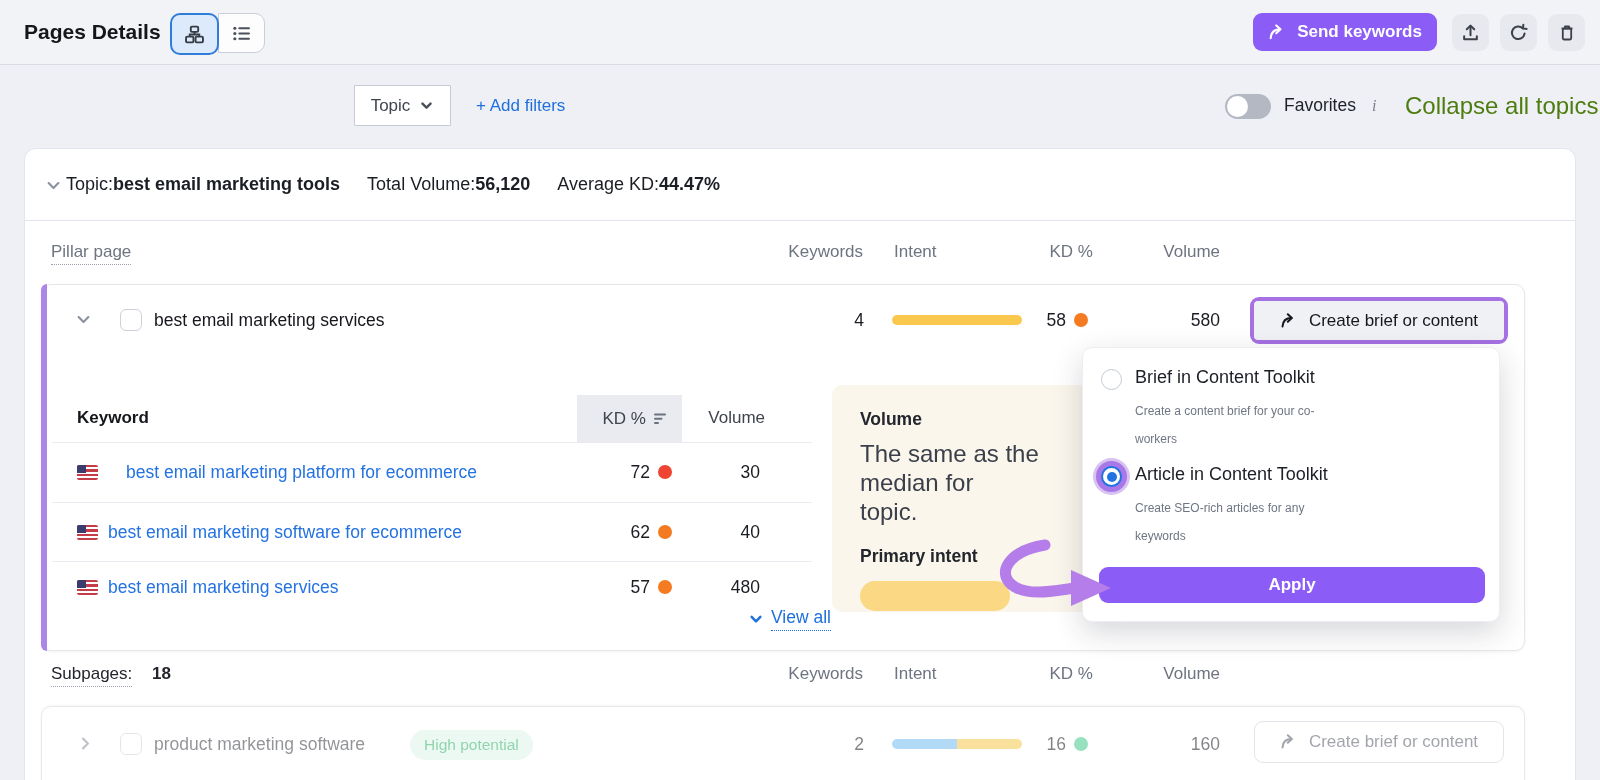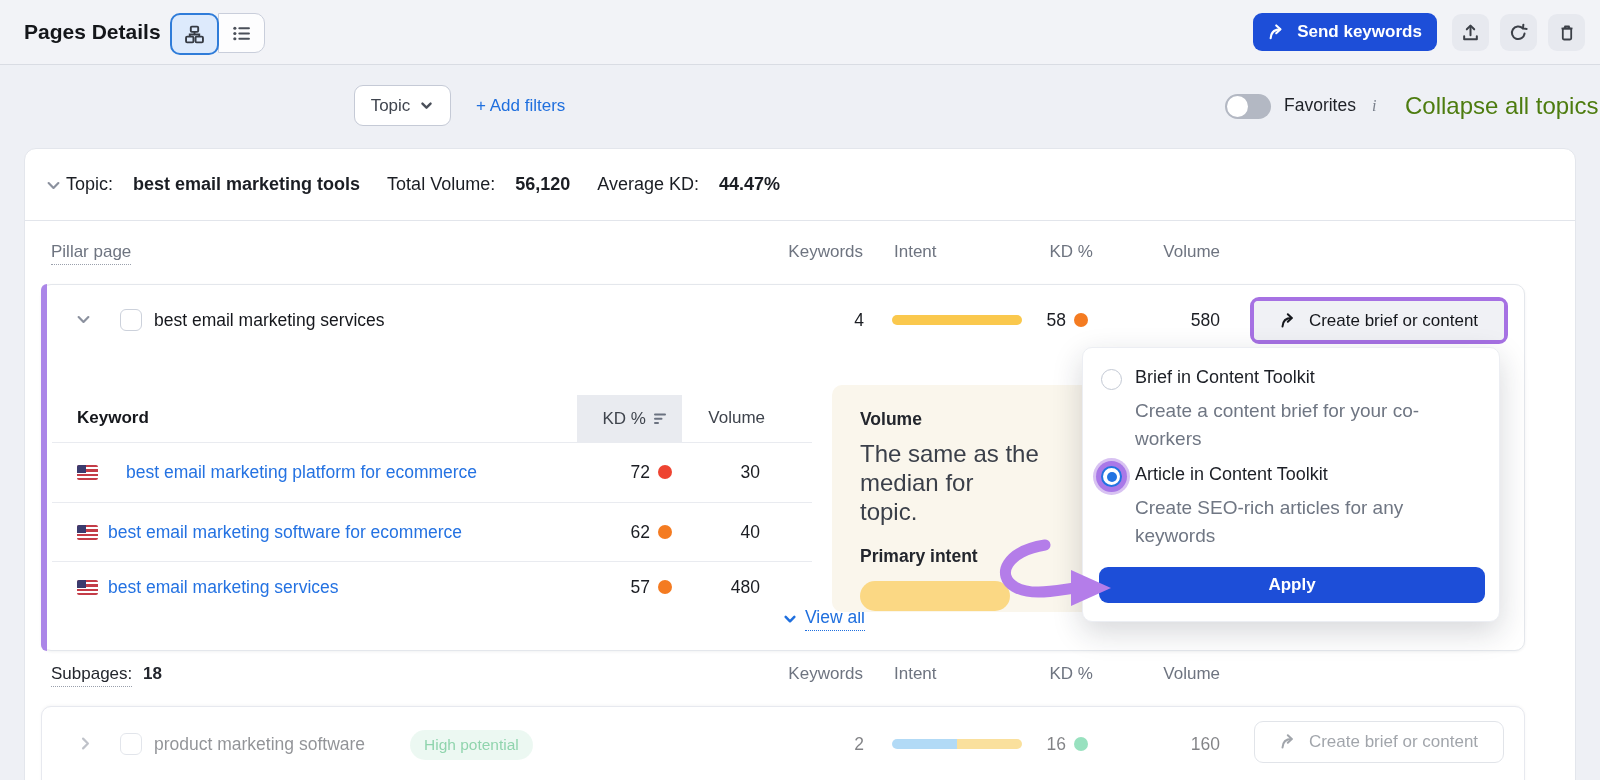--- a/index.html
+++ b/index.html
@@ -10,52 +10,52 @@
 
   
   .topbar{position:absolute;left:0;top:0;width:1600px;height:64px;background:#f2f3f7;border-bottom:1px solid #d9dce3}
   .page-title{position:absolute;left:24px;top:0;line-height:64px;font-size:21px;font-weight:700;color:#14161a}
   .seg{position:absolute;left:170px;top:13px;display:flex}
   .seg-btn{width:45px;height:38px;display:flex;align-items:center;justify-content:center;background:#fdfdfe;border:1px solid #c9cedb;color:#4a4f59}
   .seg-btn.first{border-radius:10px 0 0 10px}
   .seg-btn.last{border-radius:0 10px 10px 0;margin-left:-1px}
   .seg-btn.selected{background:#ddeafc;border:2px solid #2f7cd9;border-radius:10px;z-index:1;color:#363b44}
   .topic-count{position:absolute;left:268px;top:0;line-height:64px;font-size:17px;color:#596070}
-  .btn-primary{display:flex;align-items:center;justify-content:center;gap:10px;background:#1d4ed8;color:#fff;
+  .btn-primary{display:flex;align-items:center;justify-content:center;gap:10px;background:#8b5cf6;color:#fff;
                border-radius:9px;font-size:17px;font-weight:600;cursor:pointer}
   .send-btn{position:absolute;left:1253px;top:13px;width:184px;height:38px}
   .icon-btn{position:absolute;top:14px;width:37px;height:37px;border-radius:9px;background:#e7e9ef;color:#3c4048;
             display:flex;align-items:center;justify-content:center;cursor:pointer}
 
   
   .search-wrap{position:absolute;left:24px;top:85px;width:318px;height:41px;background:#fff;border:1px solid #c5cad6;
                border-radius:9px;display:flex;box-sizing:border-box}
   .search-input{flex:1;border:none;outline:none;background:transparent;padding:0 12px;font-size:17px;
                 font-family:"Liberation Sans",sans-serif;color:#23262d}
   .search-input::placeholder{color:#8a8f9c}
   .search-seg{width:45px;border-left:1px solid #c5cad6;display:flex;align-items:center;justify-content:center;color:#3c4048;cursor:pointer}
   .topic-select{position:absolute;left:354px;top:85px;width:97px;height:41px;background:#fff;border:1px solid #c5cad6;
-                border-radius:9px;box-sizing:border-box;display:flex;align-items:center;justify-content:center;gap:9px;
+                border-radius:1px;box-sizing:border-box;display:flex;align-items:center;justify-content:center;gap:9px;
                 font-size:17px;color:#3f444e;cursor:pointer}
   .add-filters{position:absolute;left:476px;top:85px;line-height:41px;font-size:17px;color:#1f6fde;cursor:pointer}
   .toggle{position:absolute;left:1225px;top:94px;width:46px;height:25px;border-radius:13px;background:#b3b8c3;cursor:pointer}
   .toggle::after{content:"";position:absolute;left:2px;top:2px;width:21px;height:21px;border-radius:50%;background:#fff}
   .favorites-label{position:absolute;left:1284px;top:85px;line-height:41px;font-size:17.5px;color:#1d2026}
   .info-i{position:absolute;left:1372px;top:85px;line-height:41px;font-size:16px;color:#7a808c;font-family:"Liberation Serif",serif;font-style:italic}
   .collapse-label{position:absolute;left:1405px;top:85px;line-height:41px;font-size:24px;color:#4d7c0f;cursor:pointer}
 
   
   .main-card{position:absolute;left:24px;top:148px;width:1552px;height:660px;background:#fff;
              border:1px solid #e3e6ec;border-radius:12px;box-sizing:border-box}
   .topic-row{position:absolute;left:0;top:0;width:100%;height:72px;border-bottom:1px solid #e2e5eb;box-sizing:border-box}
   .topic-chevron{position:absolute;left:20px;top:28px;color:#8b919e;cursor:pointer}
   .topic-line{position:absolute;left:41px;top:0;line-height:71px;font-size:18px;color:#1b1e24;white-space:nowrap}
   .topic-line b{font-weight:700}
   .gap{margin-left:27px}
-  .sp{margin-left:20px}
+  .sp{margin-left:0}
 
   .colhead{font-size:17px;color:#6e7480;white-space:nowrap}
   .dotted{border-bottom:1px dotted #9aa0ac;padding-bottom:3px}
   .r{text-align:right}
 
   
   .pillar-card{position:absolute;left:16px;top:135px;width:1484px;height:367px;background:#fff;border:1px solid #e4e7ec;
                border-radius:10px;box-sizing:border-box;box-shadow:0 1px 3px rgba(25,30,45,.06)}
   .purple-strip{position:absolute;left:-1px;top:-1px;width:6px;height:calc(100% + 2px);background:#ab86e8;border-radius:10px 0 0 10px}
   .chev{color:#8b919e;cursor:pointer}
@@ -104,21 +104,21 @@
 
   
   .popup{position:absolute;left:1082px;top:347px;width:418px;height:275px;background:#fff;border:1px solid #eceef3;
          border-radius:10px;box-shadow:0 10px 30px rgba(30,35,50,.18);z-index:10;box-sizing:border-box}
   .radio{width:21px;height:21px;border:1.5px solid #c3c9d4;border-radius:50%;background:#fff;box-sizing:border-box;cursor:pointer}
   .radio.checked{border:2.5px solid #2273e2;position:relative}
   .radio.checked::after{content:"";position:absolute;left:50%;top:50%;width:10px;height:10px;margin:-5px 0 0 -5px;
                         border-radius:50%;background:#2273e2}
   .halo{box-shadow:0 0 0 5px #a978e8,0 0 0 8px #d8c2f2;border-radius:50%}
   .opt-label{font-size:18px;color:#1c1f26;white-space:nowrap}
-  .opt-desc{font-size:19px;color:#6f7683;line-height:28px;width:345px}
+  .opt-desc{font-size:12px;color:#6f7683;line-height:28px;width:345px}
   .apply-btn{position:absolute;left:16px;top:219px;width:386px;height:36px}
 
   .arrow-svg{position:absolute;left:985px;top:535px;z-index:11;pointer-events:none}
 </style>
 </head>
 <body>
 
 <div class="app">
 
   <div class="topbar">
@@ -287,21 +287,21 @@
       <div class="divider" style="top:276px"></div>
 
       <div class="kw-row" style="top:276px;height:52px">
         <div class="flag" style="margin-left:35px"></div>
         <div class="kw-link" style="margin-left:10px">best email marketing services</div>
         <div class="abs num r" style="left:528px;width:80px">57</div>
         <div class="abs dot dot-orange" style="left:616px"></div>
         <div class="abs num r" style="left:618px;width:100px">480</div>
       </div>
 
-      <div class="view-all" style="left:740px;top:322px">
+      <div class="view-all" style="left:706px;top:322px">
         <span>
           <svg viewBox="0 0 14 14" width="16" height="16" fill="none" stroke="currentColor" stroke-width="2.2" stroke-linecap="round" stroke-linejoin="round">
               <path d="M3.2 5.2 7 9l3.8-3.8"></path>
             </svg>
         </span>
         <span class="txt">View all</span>
       </div>
 
       <div class="summary">
         <div class="sub">Volume</div>
@@ -309,21 +309,21 @@
           <div>The same as the median for</div>
           <div>topic.</div>
         </div>
         <div class="sub" style="margin-top:20px">Primary intent</div>
         <div class="intent-pill"></div>
       </div>
     </div>
 
     <div class="abs colhead" style="left:26px;top:515px;color:#23262d">
       <span class="dotted">Subpages:</span>
-      <span style="margin-left:6px;font-weight:600">18</span>
+      <span style="margin-left:15px;font-weight:600">18</span>
     </div>
     <div class="abs colhead r" style="left:738px;top:515px;width:100px">Keywords</div>
     <div class="abs colhead" style="left:869px;top:515px">Intent</div>
     <div class="abs colhead r" style="left:968px;top:515px;width:100px">KD %</div>
     <div class="abs colhead r" style="left:1095px;top:515px;width:100px">Volume</div>
 
     <div class="subpage-card">
       <div class="faded" style="position:absolute;inset:0">
         <span class="abs chev" style="left:35px;top:28px">
           <svg viewBox="0 0 14 14" width="17" height="17" fill="none" stroke="currentColor" stroke-width="1.8" stroke-linecap="round" stroke-linejoin="round">

